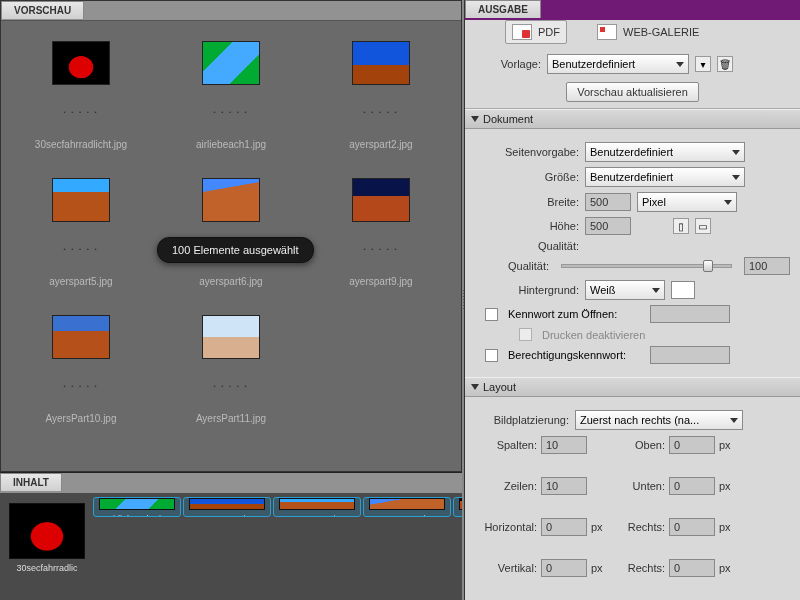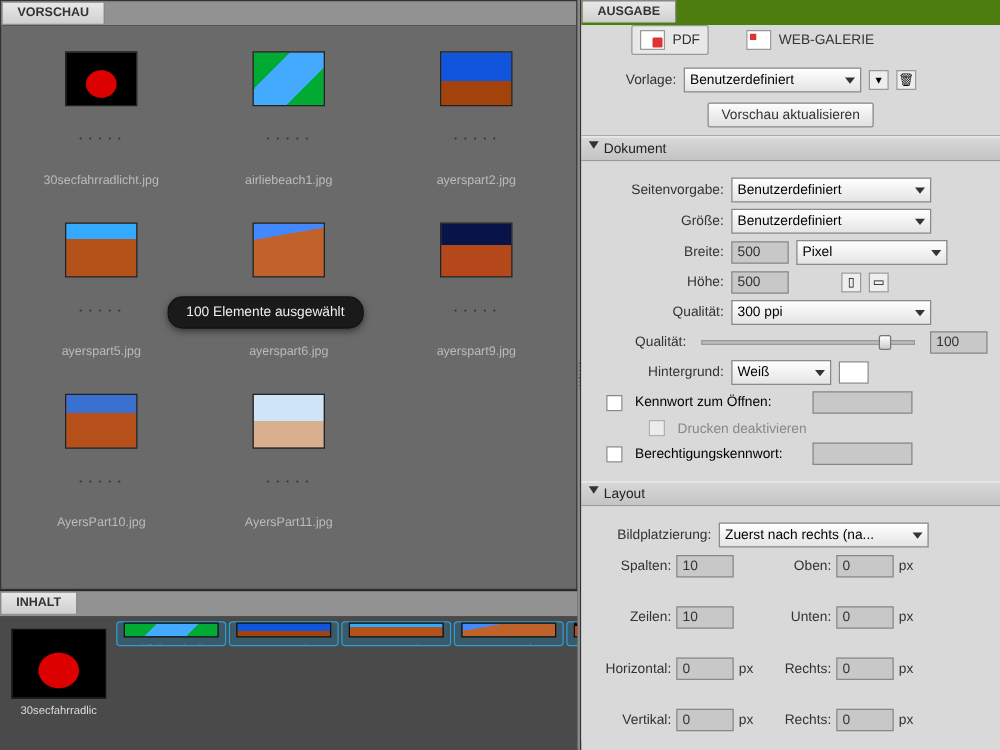--- a/index.html
+++ b/index.html
@@ -6,47 +6,47 @@
 body{background:#4a4a4a;width:800px;height:600px;overflow:hidden;position:relative}
 .panel-tab{background:linear-gradient(#e8e8e8,#d0d0d0);border:1px solid #888;border-bottom:none;padding:3px 12px;display:inline-block;font-weight:bold;color:#333;font-size:10px}
 .left{position:absolute;left:0;top:0;width:462px;height:600px;display:flex;flex-direction:column}
 .preview-area{flex:1;background:#6a6a6a;overflow:hidden;position:relative;border:1px solid #333}
 .preview-tabbar{background:#929292;height:20px;border-bottom:1px solid #555}
 .thumb-grid{padding:20px 10px;display:grid;grid-template-columns:repeat(3,1fr);gap:28px 10px;justify-items:center}
 .thumb{display:flex;flex-direction:column;align-items:center;gap:24px}
 .thumb-img{width:58px;height:44px;border:1px solid #222;background:#333}
 .dots{color:#333;font-size:6px;letter-spacing:2px}
 .thumb-label{color:#bbb;font-size:10px}
-.tooltip{position:absolute;left:133px;top:236px;background:rgba(20,20,20,.92);color:#eee;padding:6px 14px;border-radius:12px;border:1px solid #111;font-size:11px;box-shadow:0 2px 6px rgba(0,0,0,.5)}
+.tooltip{position:absolute;left:156px;top:236px;background:rgba(20,20,20,.92);color:#eee;padding:6px 14px;border-radius:12px;border:1px solid #111;font-size:11px;box-shadow:0 2px 6px rgba(0,0,0,.5)}
 .content-area{height:128px;background:#4a4a4a;border-top:1px solid #222}
 .content-tabbar{background:#929292;height:20px}
 .strip{display:flex;height:108px;overflow:hidden;background:#4a4a4a;padding:4px 2px}
 .strip-item{width:88px;margin:0 1px;display:flex;flex-direction:column;align-items:center;gap:4px;padding:4px;border:2px solid transparent;border-radius:3px}
 .strip-item.sel{border-color:#2a9fd6;background:#3a5a6a}
 .strip-img{width:76px;height:56px;border:1px solid #111;background:#333}
 .strip-label{color:#ddd;font-size:9px;white-space:nowrap;overflow:hidden;text-overflow:ellipsis;width:80px;text-align:center}
 .right{position:absolute;right:0;top:0;width:336px;height:600px;background:#d9d9d9;border-left:1px solid #333;display:flex;flex-direction:column;overflow:hidden}
-.right-tabbar{background:#4d7c0f;height:20px}
+.right-tabbar{background:#701a75;height:20px}
 .output-top{padding:0 14px;background:#d9d9d9;border-bottom:1px solid #aaa}
 .out-btns{display:flex;gap:28px;margin-bottom:10px;padding-left:26px}
 .out-btn{display:flex;align-items:center;gap:6px;padding:4px 2px;color:#333;cursor:pointer}
 .out-btn.active{border:1px solid #999;background:#e8e8e8;border-radius:2px;padding:3px 6px}
 .ico{width:20px;height:16px;display:inline-block;position:relative}
 .ico-pdf{background:#fff;border:1px solid #999}
 .ico-pdf::after{content:"";position:absolute;right:1px;bottom:1px;width:8px;height:8px;background:#d33;border-radius:1px}
 .ico-web{background:#fff;border:1px solid #999}
 .ico-web::before{content:"";position:absolute;left:2px;top:2px;width:5px;height:5px;background:#d33}
 .row{display:flex;align-items:center;margin:6px 0;gap:6px}
 .row-label{width:62px;text-align:right;color:#333}
 select,.sel{background:linear-gradient(#fff,#e4e4e4);border:1px solid #8a8a8a;padding:2px 4px;height:20px;font-size:11px}
 .sel{display:flex;align-items:center;justify-content:space-between;padding:0 4px}
 .tri{border-left:4px solid transparent;border-right:4px solid transparent;border-top:5px solid #333;margin-left:4px}
 .btn{background:linear-gradient(#fdfdfd,#e0e0e0);border:1px solid #8a8a8a;padding:3px 10px;border-radius:2px;cursor:pointer;color:#333}
 .mini-ico{width:16px;height:16px;border:1px solid #999;background:#eee;cursor:pointer;display:inline-flex;align-items:center;justify-content:center;font-size:10px}
-.section-hdr{background:linear-gradient(#d8d8d8,#c4c4c4);border-top:1px solid #eee;border-bottom:1px solid #999;padding:3px 6px;color:#222;font-size:11px;display:flex;gap:4px}
+.section-hdr{background:linear-gradient(#d8d8d8,#c4c4c4);border-top:1px solid #eee;border-bottom:1px solid #999;padding:3px 6px;color:#222;font-size:11px;display:flex;align-items:center;gap:4px}
 .section-hdr::before{content:"";border-left:4px solid transparent;border-right:4px solid transparent;border-top:6px solid #333;display:inline-block}
 .section-body{padding:8px 10px 8px 4px;background:#d9d9d9}
 .form-row{display:flex;align-items:center;margin:5px 0;gap:6px}
 .form-label{width:110px;text-align:right;color:#333;font-size:11px}
 input[type=text]{background:#c8c8c8;border:1px solid #888;padding:2px 4px;height:18px;font-size:11px;color:#333}
 .w50{width:46px}
 .unit{color:#333;font-size:11px}
 .cb{width:13px;height:13px;border:1px solid #888;background:#fff;display:inline-block;margin-right:4px}
 .swatch{width:24px;height:18px;border:1px solid #888;background:#fff}
 .slider-track{flex:1;height:4px;background:#bbb;border:1px solid #999;position:relative;margin:0 6px}
@@ -191,38 +191,34 @@
     <div class="form-row">
         <span class="form-label">Größe:</span>
         <div class="sel" style="width:160px">
           <span>Benutzerdefiniert</span>
           <span class="tri"></span>
         </div>
       </div>
     <div class="form-row">
         <span class="form-label">Breite:</span>
         <input type="text" class="w50" value="500" style="">
-        <div class="sel" style="width:121px">
+        <div class="sel" style="width:100px">
           <span>Pixel</span>
           <span class="tri"></span>
         </div>
       </div>
     <div class="form-row">
         <span class="form-label">Höhe:</span>
         <input type="text" class="w50" value="500" style="">
         <span style="width:30px"></span>
         <span class="mini-ico">▯</span>
         <span class="mini-ico">▭</span>
       </div>
     <div class="form-row">
         <span class="form-label">Qualität:</span>
-        <div class="sel" style="width:160px">
-          <span>300 ppi</span>
-          <span class="tri"></span>
-        </div>
       </div>
     <div class="form-row">
         <span class="form-label" style="width:80px">Qualität:</span>
         <div class="slider-track">
           <div class="slider-thumb"></div>
         </div>
         <input type="text" class="w50" value="100" style="">
       </div>
     <div class="form-row">
         <span class="form-label">Hintergrund:</span>

